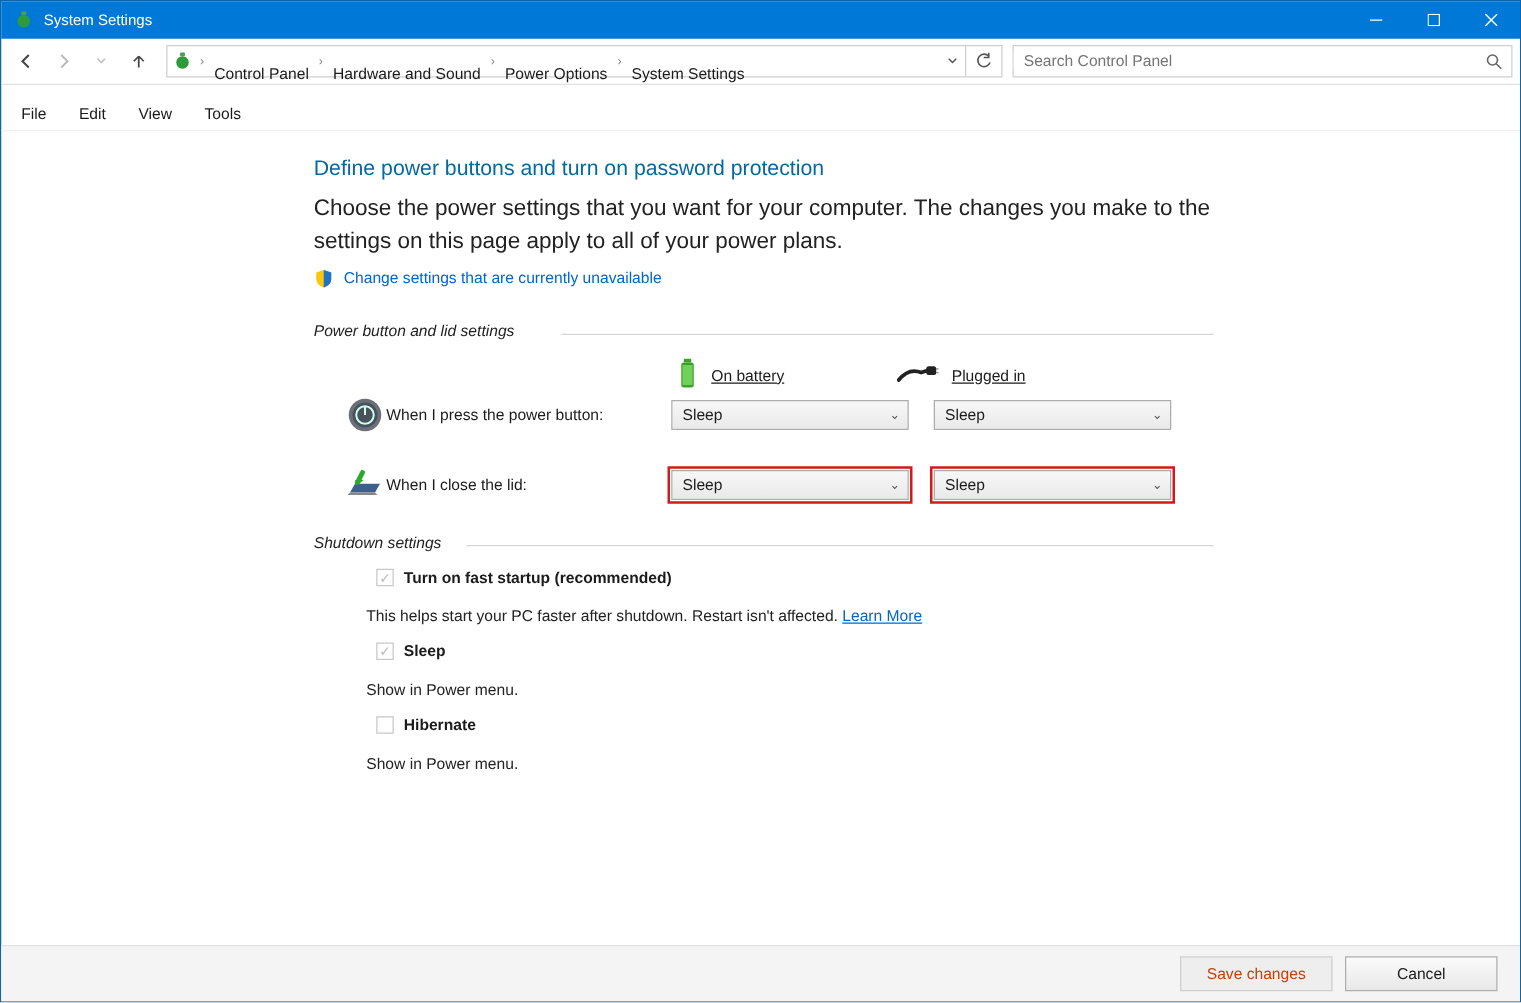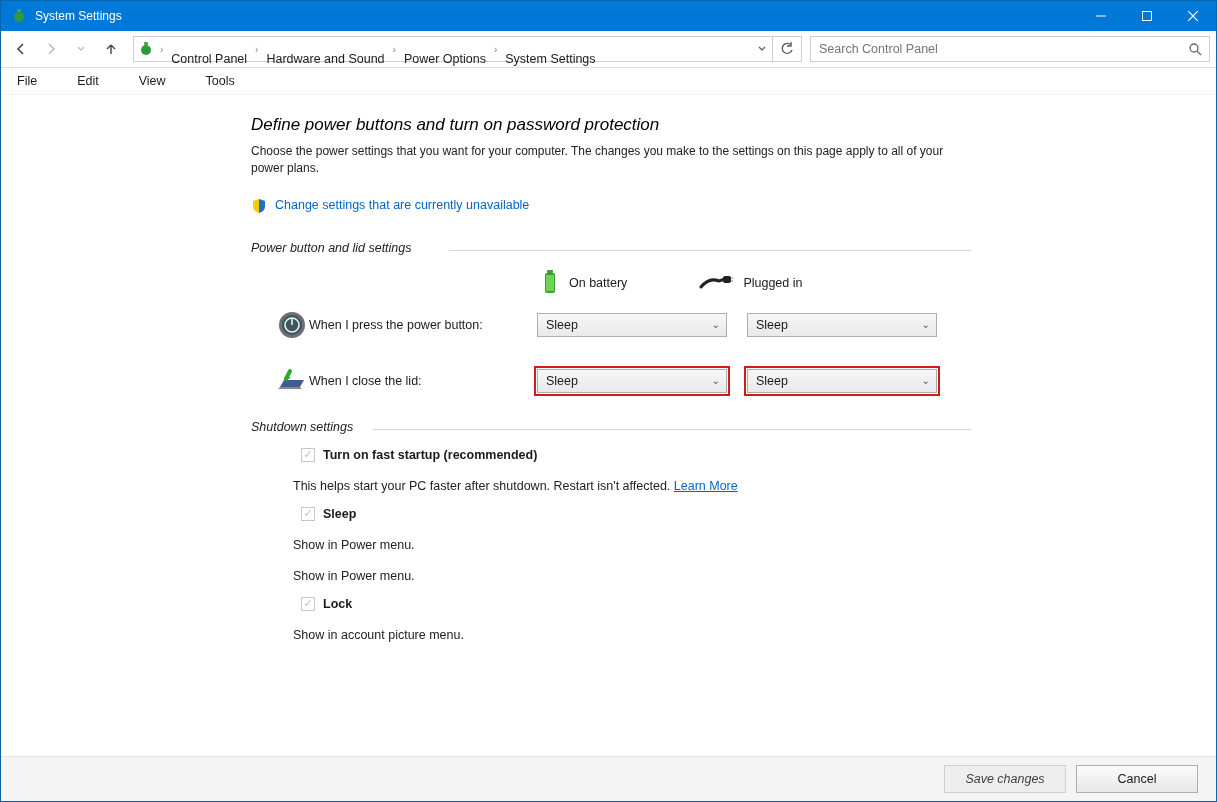--- a/index.html
+++ b/index.html
@@ -18,52 +18,52 @@
   .addrwrap .cp-icon{width:24px;display:flex;align-items:center;justify-content:center;}
   .crumbs{flex:1;display:flex;align-items:center;overflow:hidden;}
   .crumb{padding:0 6px;height:24px;display:flex;align-items:center;white-space:nowrap;margin-top:20px;}
   .crumb-sep{color:#888;padding:0 2px;font-size:10px;}
   .addrdrop{width:20px;display:flex;align-items:center;justify-content:center;color:#555;border-left:1px solid transparent;}
   .refresh{width:28px;display:flex;align-items:center;justify-content:center;color:#555;border-left:1px solid #cfcfcf;height:100%;}
   .searchwrap{width:400px;height:26px;border:1px solid #cfcfcf;display:flex;align-items:center;box-sizing:border-box;}
   .searchwrap input{flex:1;border:none;outline:none;padding:0 8px;font:inherit;color:#7f1d1d;}
   .searchwrap .sicon{width:28px;display:flex;align-items:center;justify-content:center;color:#555;}
   
-  .menubar{height:26px;display:flex;align-items:center;padding:0 6px;gap:20px;border-bottom:1px solid #f0f0f0;}
+  .menubar{height:26px;display:flex;align-items:center;padding:0 6px;gap:6px;border-bottom:1px solid #f0f0f0;margin-top:10px;}
   .menuitem{padding:2px 10px;}
   
   .content{flex:1;overflow:auto;position:relative;}
   .centerpane{max-width:720px;margin:20px auto 0 250px;}
-  h1.page-title{color:#000000;font-size:17px;font-weight:400;margin:14px 0 8px;font-style:italic;}
-  .desc{font-size:12px;color:#222;line-height:1.45;margin-bottom:20px;}
+  h1.page-title{color:#0369a1;font-size:17px;font-weight:400;margin:14px 0 8px;}
+  .desc{font-size:18px;color:#222;line-height:1.45;margin-bottom:10px;}
   .shieldrow{display:flex;align-items:flex-start;gap:8px;margin-bottom:24px;}
   .link{color:#0066cc;cursor:pointer;}
   .group-header{font-size:12.5px;color:#222;position:relative;margin:0 0 14px;font-style:italic;}
   .group-header .line{border-top:1px solid #d6d6d6;position:absolute;top:9px;right:0;}
-  .colheads{display:flex;align-items:center;margin:0 0 10px 290px;gap:72px;}
+  .colheads{display:flex;align-items:center;margin:0 0 0 290px;gap:90px;text-decoration:underline;}
   .colhead{display:flex;align-items:center;gap:10px;}
   .settingrow{display:flex;align-items:center;margin:0 0 22px 24px;}
   .settingrow .ricon{width:34px;height:34px;display:flex;align-items:center;justify-content:center;}
   .settingrow .rlabel{width:228px;}
   .dd{width:190px;height:24px;border:1px solid #adadad;background:linear-gradient(#f7f7f7,#e9e9e9);display:flex;align-items:center;justify-content:space-between;padding:0 6px 0 8px;font-size:12.5px;box-sizing:border-box;}
   .dd .chev{font-size:10px;color:#555;}
   .ddgap{width:20px;}
   .hl{border:2px solid #d21a1a;padding:1px;margin:-3px;}
   .shutdown-list{margin:8px 0 0 18px;}
   .sitem{margin:0 0 14px 0;}
   .srow1{display:flex;align-items:center;gap:8px;padding-left:32px;}
   .srow2{margin-left:24px;color:#222;margin-top:17px;}
   .cb{width:14px;height:14px;border:1px solid #9a9a9a;box-sizing:border-box;display:flex;align-items:center;justify-content:center;font-size:11px;color:#888;background:#fff;}
   .cb.checked::after{content:"✓";}
   .cb.disabled{color:#bbb;border-color:#c8c8c8;}
   .bold{font-weight:600;}
   
   .footer{height:44px;border-top:1px solid #e1e1e1;display:flex;align-items:center;justify-content:flex-end;padding:0 18px;gap:10px;background:#f4f4f4;}
   .btn{min-width:92px;height:26px;border:1px solid #aeaeae;background:linear-gradient(#fbfbfb,#e8e8e8);display:flex;align-items:center;justify-content:center;font:inherit;padding:0 14px;}
-  .btn.disabled{color:#404040;background:#eeeeee;border-color:#cfcfcf;font-style:italic;}
+  .btn.disabled{color:#c2410c;background:#eeeeee;border-color:#cfcfcf;}
 </style>
 </head>
 <body>
 
 <div class="window">
 
   <div class="titlebar">
     <div class="app-icon">
       <svg width="16" height="16" viewBox="0 0 16 16">
           <circle cx="8" cy="9" r="5" fill="#2e9b3a"></circle>
@@ -255,28 +255,25 @@
           <div class="srow2"><span>This helps start your PC faster after shutdown. Restart isn't affected. </span><span class="link" style="text-decoration:underline">Learn More</span></div>
         </div>
         <div class="sitem">
           <div class="srow1">
             <div class="cb checked disabled"></div>
             <span class="bold">Sleep</span>
           </div>
           <div class="srow2">Show in Power menu.</div>
         </div>
         <div class="sitem">
+          <div class="srow1">
+            <div class="cb disabled"></div>
+            <span class="bold">Hibernate</span>
+          </div>
           <div class="srow2">Show in Power menu.</div>
-        </div>
-        <div class="sitem">
-          <div class="srow1">
-            <div class="cb checked disabled"></div>
-            <span class="bold">Lock</span>
-          </div>
-          <div class="srow2">Show in account picture menu.</div>
         </div>
       </div>
     </div>
   </div>
 
   <div class="footer">
     <div class="btn disabled">Save changes</div>
     <div class="btn">Cancel</div>
   </div>
 

